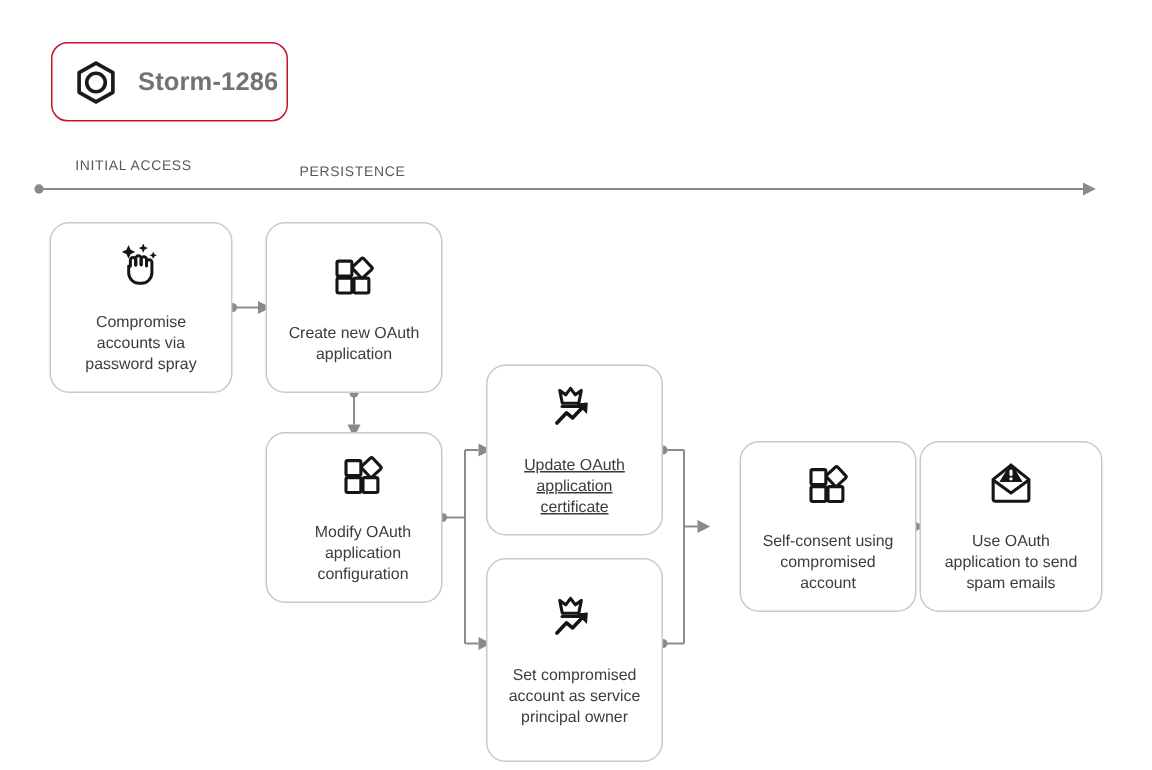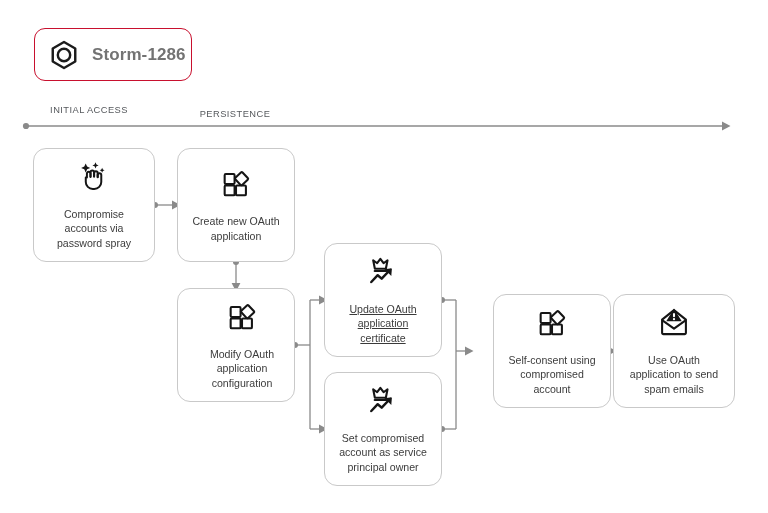--- a/index.html
+++ b/index.html
@@ -228,21 +228,21 @@
         <path d="M9.2 16.9 h12.6" stroke="#151515" stroke-width="2.2" stroke-linecap="round"></path>
         <path d="M5.6 28.6 L12.4 21.4 L16.6 25.0 L25.6 15.6" fill="none" stroke="#151515" stroke-width="2.6" stroke-linecap="round" stroke-linejoin="round"></path>
         <path d="M19.4 14.8 L27.4 14.2 L26.8 22.2 Z" fill="#151515"></path>
       </svg>
     </span>
     <span class="node-label">Update OAuth
 application
 certificate</span>
   </div>
 
-  <div class="node" style="left:324px; top:372px; width:118px; height:114px;">
+  <div class="node" style="left:324px; top:372px; width:118px; height:136px;">
     <span class="node-icon">
       <svg width="34" height="34" viewBox="0 0 36 36" aria-hidden="true">
         <path d="M9.4 14.6 L7.6 5.6 l4.2 3.1 3.4 -4.6 3.4 4.6 4.2 -3.1 -1.8 9.0 Z" fill="none" stroke="#151515" stroke-width="2.2" stroke-linejoin="round"></path>
         <path d="M9.2 16.9 h12.6" stroke="#151515" stroke-width="2.2" stroke-linecap="round"></path>
         <path d="M5.6 28.6 L12.4 21.4 L16.6 25.0 L25.6 15.6" fill="none" stroke="#151515" stroke-width="2.6" stroke-linecap="round" stroke-linejoin="round"></path>
         <path d="M19.4 14.8 L27.4 14.2 L26.8 22.2 Z" fill="#151515"></path>
       </svg>
     </span>
     <span class="node-label">Set compromised
 account as service

